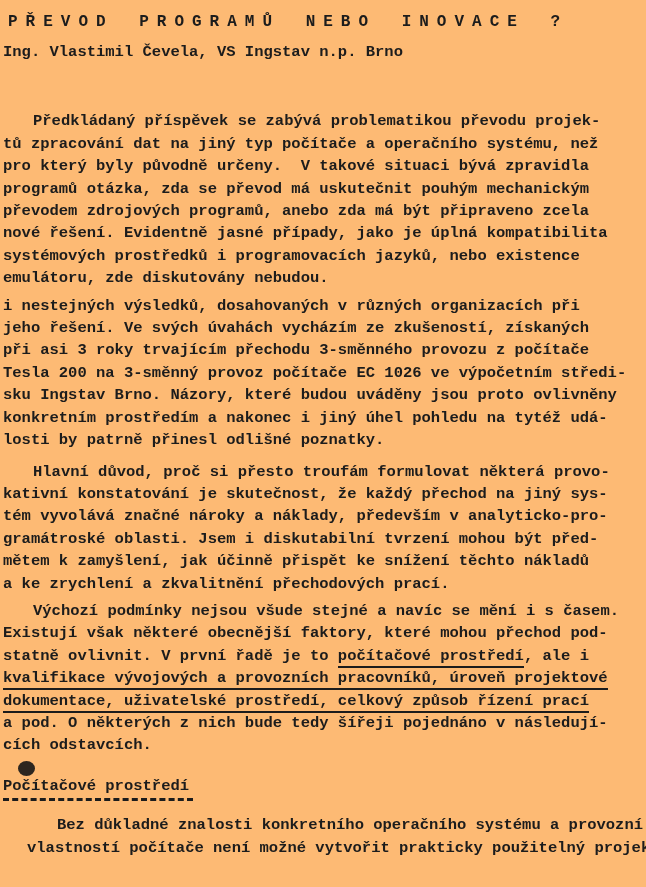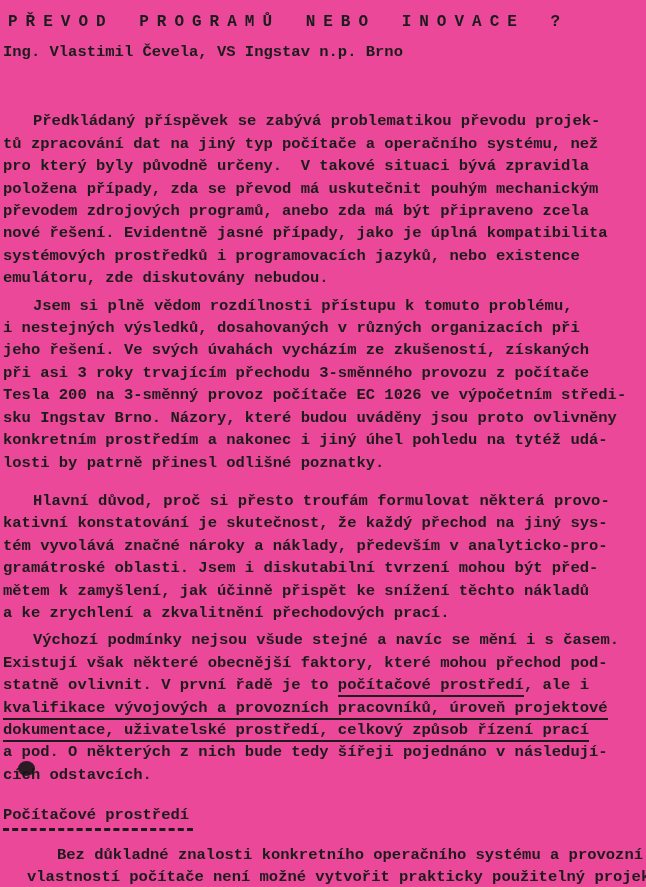--- a/index.html
+++ b/index.html
@@ -1,20 +1,20 @@
 <!DOCTYPE html>
 <html><head>
 <meta charset="utf-8">
 <style>
   html, body { margin: 0; padding: 0; }
   .page {
     position: relative;
     width: 646px;
     height: 887px;
-    background: #ec4899;
+    background: #fdba74;
     overflow: hidden;
     box-sizing: border-box;
     font-family: "Liberation Mono", "DejaVu Sans Mono", monospace;
     font-weight: 700;
     font-size: 15.5px;
     line-height: 22.4px;
     color: #1c1c1c;
   }
   .title {
     padding: 13px 0 0 8px;
@@ -26,21 +26,21 @@
   }
   .author {
     margin: 10px 0 14px 3px;
     white-space: pre;
   }
   .para { margin-left: 3px; }
   .line { white-space: pre; }
   .indent { padding-left: 30px; }
   .p1 { margin-top: 47px; }
   .p2 { margin-top: 5px; }
-  .p3 { margin-top: 16px; }
+  .p3 { margin-top: 9px; }
   .p4 { margin-top: 5px; }
   .p5 { margin-top: 13px; margin-left: 27px; }
   .u {
     border-bottom: 2px solid currentColor;
     padding-bottom: 1px;
   }
   .section-heading { margin: 18px 0 0 3px; }
   .heading-text { white-space: pre; }
   .dash-rule {
     width: 190px;
@@ -64,29 +64,28 @@
 
 <div class="page">
 
   <div class="title">PŘEVOD PROGRAMŮ NEBO INOVACE ?</div>
   <div class="author">Ing. Vlastimil Čevela, VS Ingstav n.p. Brno</div>
 
   <div class="para p1">
     <div class="line indent">Předkládaný příspěvek se zabývá problematikou převodu projek-</div>
     <div class="line">tů zpracování dat na jiný typ počítače a operačního systému, než</div>
     <div class="line">pro který byly původně určeny.  V takové situaci bývá zpravidla</div>
-    <div class="line">položena případy, zda se převod má uskutečnit pouhým mechanickým</div>
+    <div class="line">programů otázka, zda se převod má uskutečnit pouhým mechanickým</div>
     <div class="line">převodem zdrojových programů, anebo zda má být připraveno zcela</div>
     <div class="line">nové řešení. Evidentně jasné případy, jako je úplná kompatibilita</div>
     <div class="line">systémových prostředků i programovacích jazyků, nebo existence</div>
     <div class="line">emulátoru, zde diskutovány nebudou.</div>
   </div>
 
   <div class="para p2">
-    <div class="line indent">Jsem si plně vědom rozdílnosti přístupu k tomuto problému,</div>
     <div class="line">i nestejných výsledků, dosahovaných v různých organizacích při</div>
     <div class="line">jeho řešení. Ve svých úvahách vycházím ze zkušeností, získaných</div>
     <div class="line">při asi 3 roky trvajícím přechodu 3-směnného provozu z počítače</div>
     <div class="line">Tesla 200 na 3-směnný provoz počítače EC 1026 ve výpočetním středi-</div>
     <div class="line">sku Ingstav Brno. Názory, které budou uváděny jsou proto ovlivněny</div>
     <div class="line">konkretním prostředím a nakonec i jiný úhel pohledu na tytéž udá-</div>
     <div class="line">losti by patrně přinesl odlišné poznatky.</div>
   </div>
 
   <div class="para p3">

